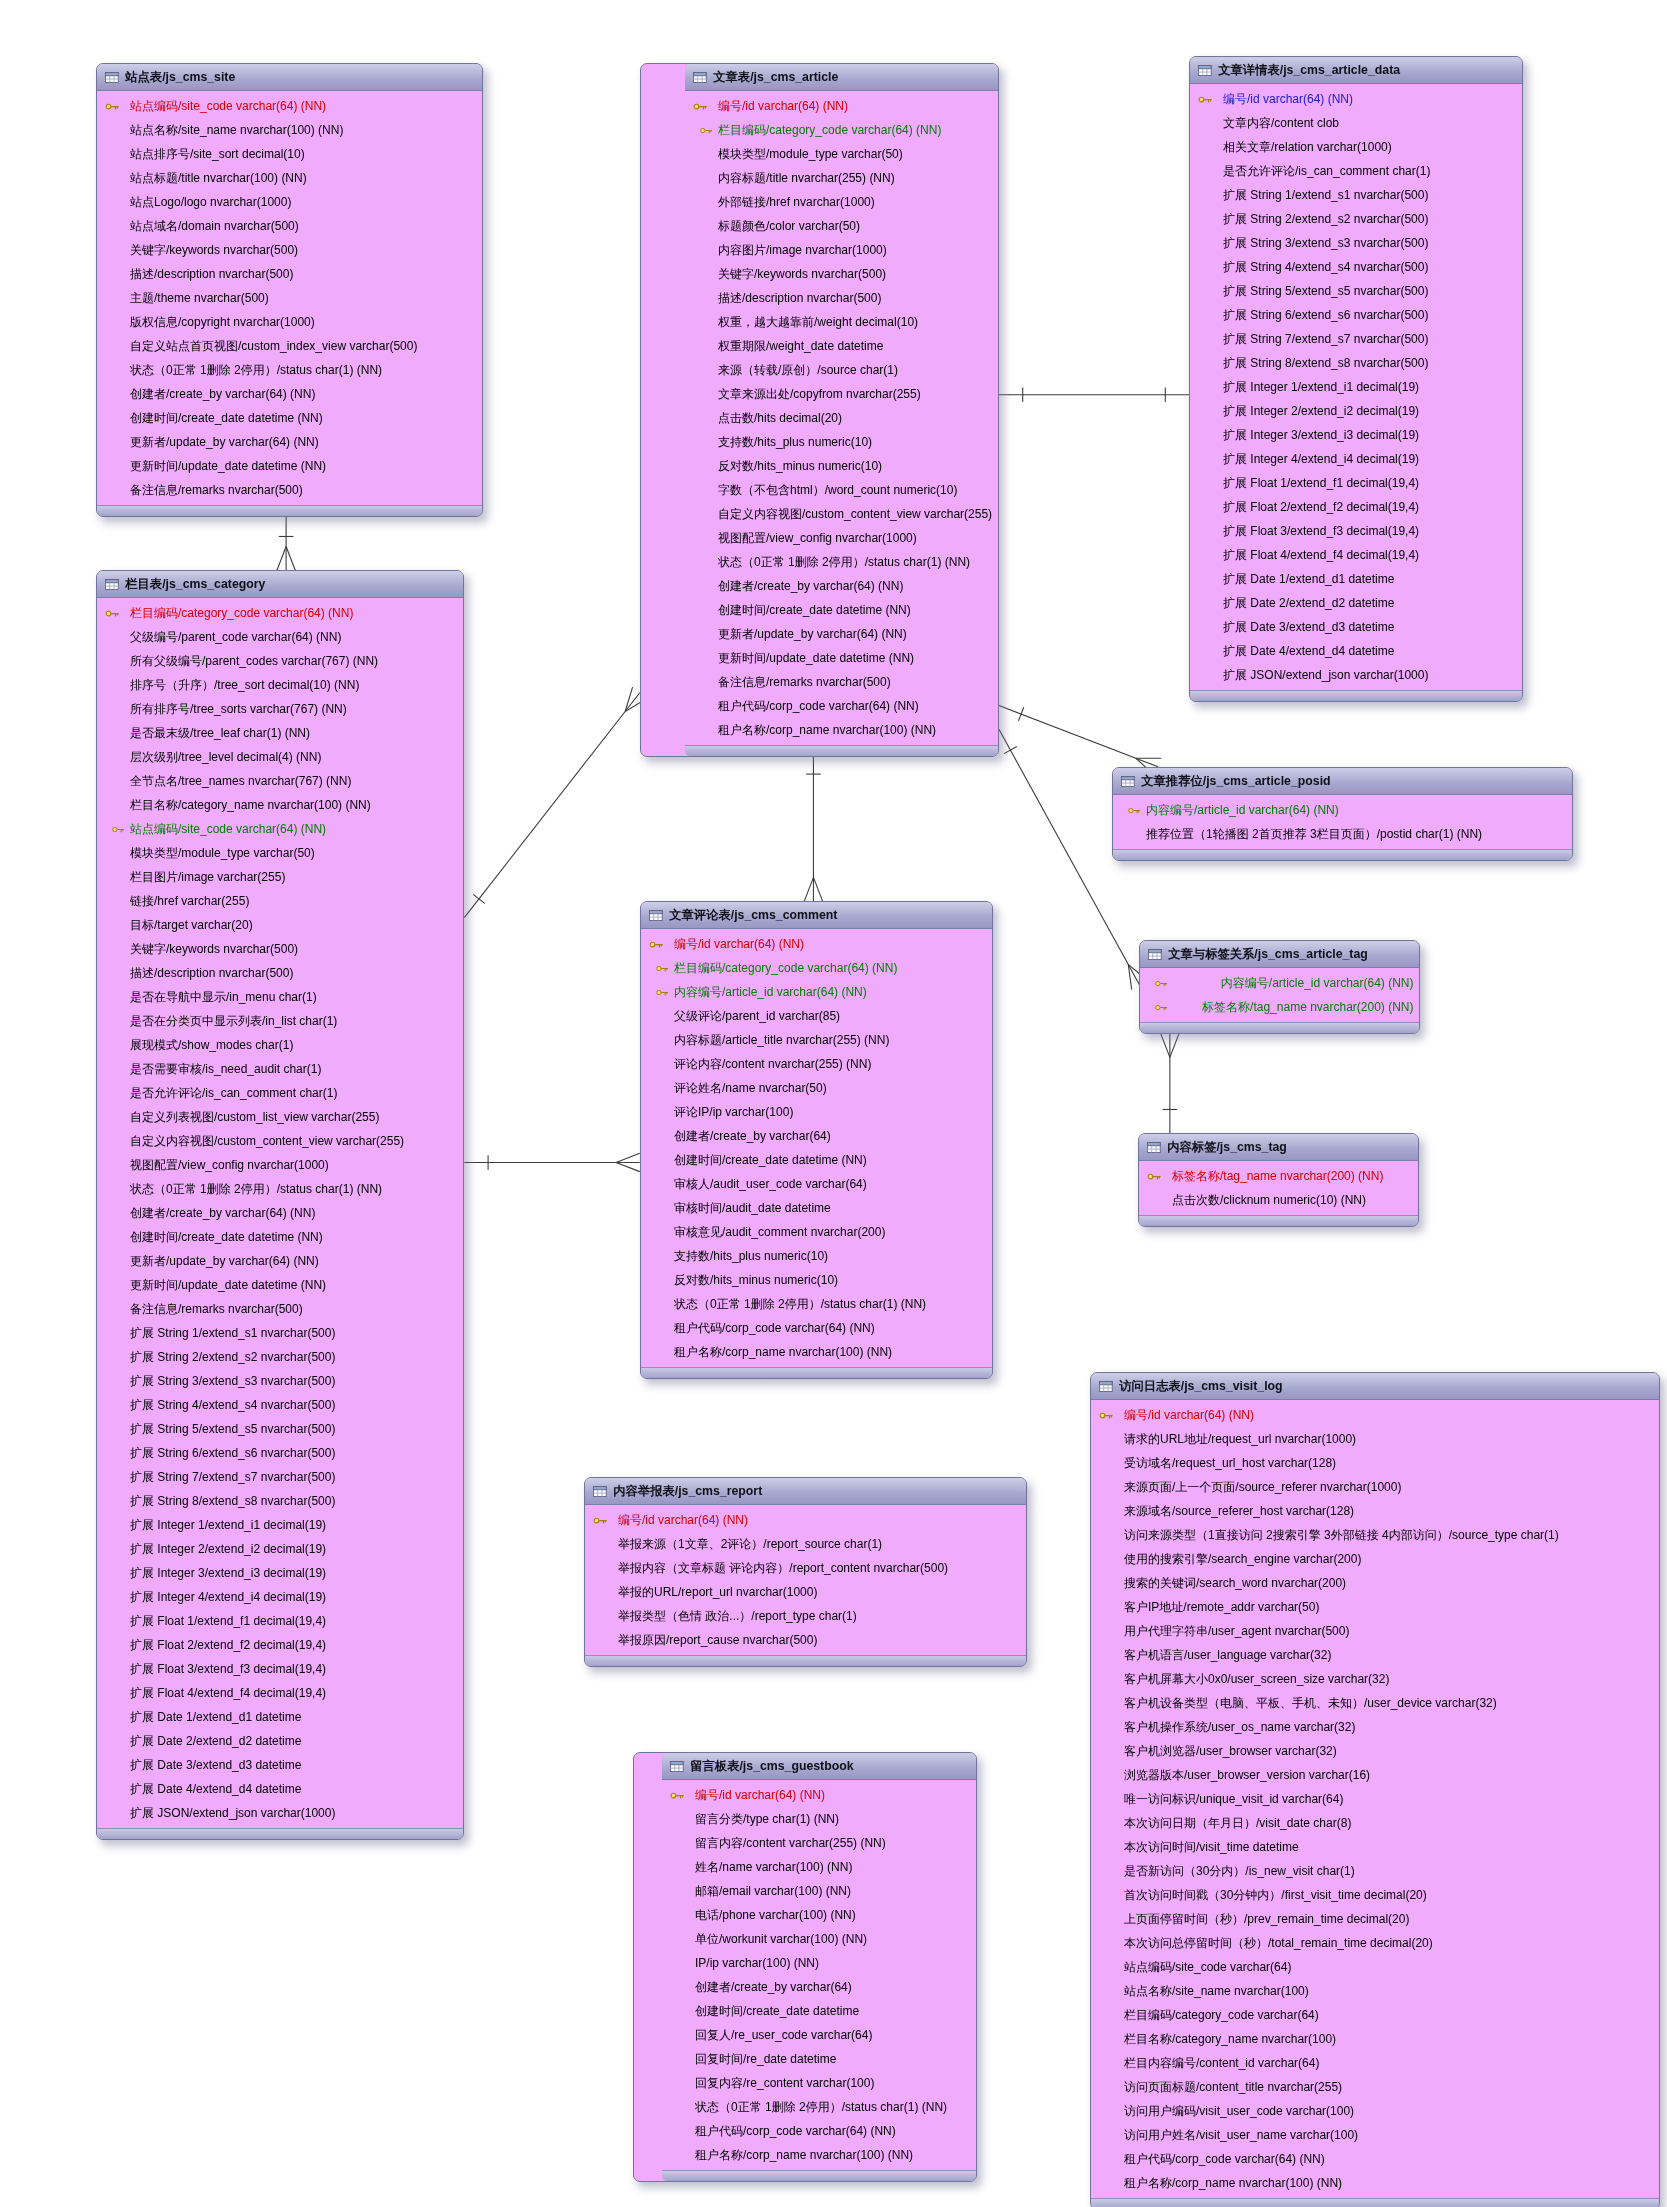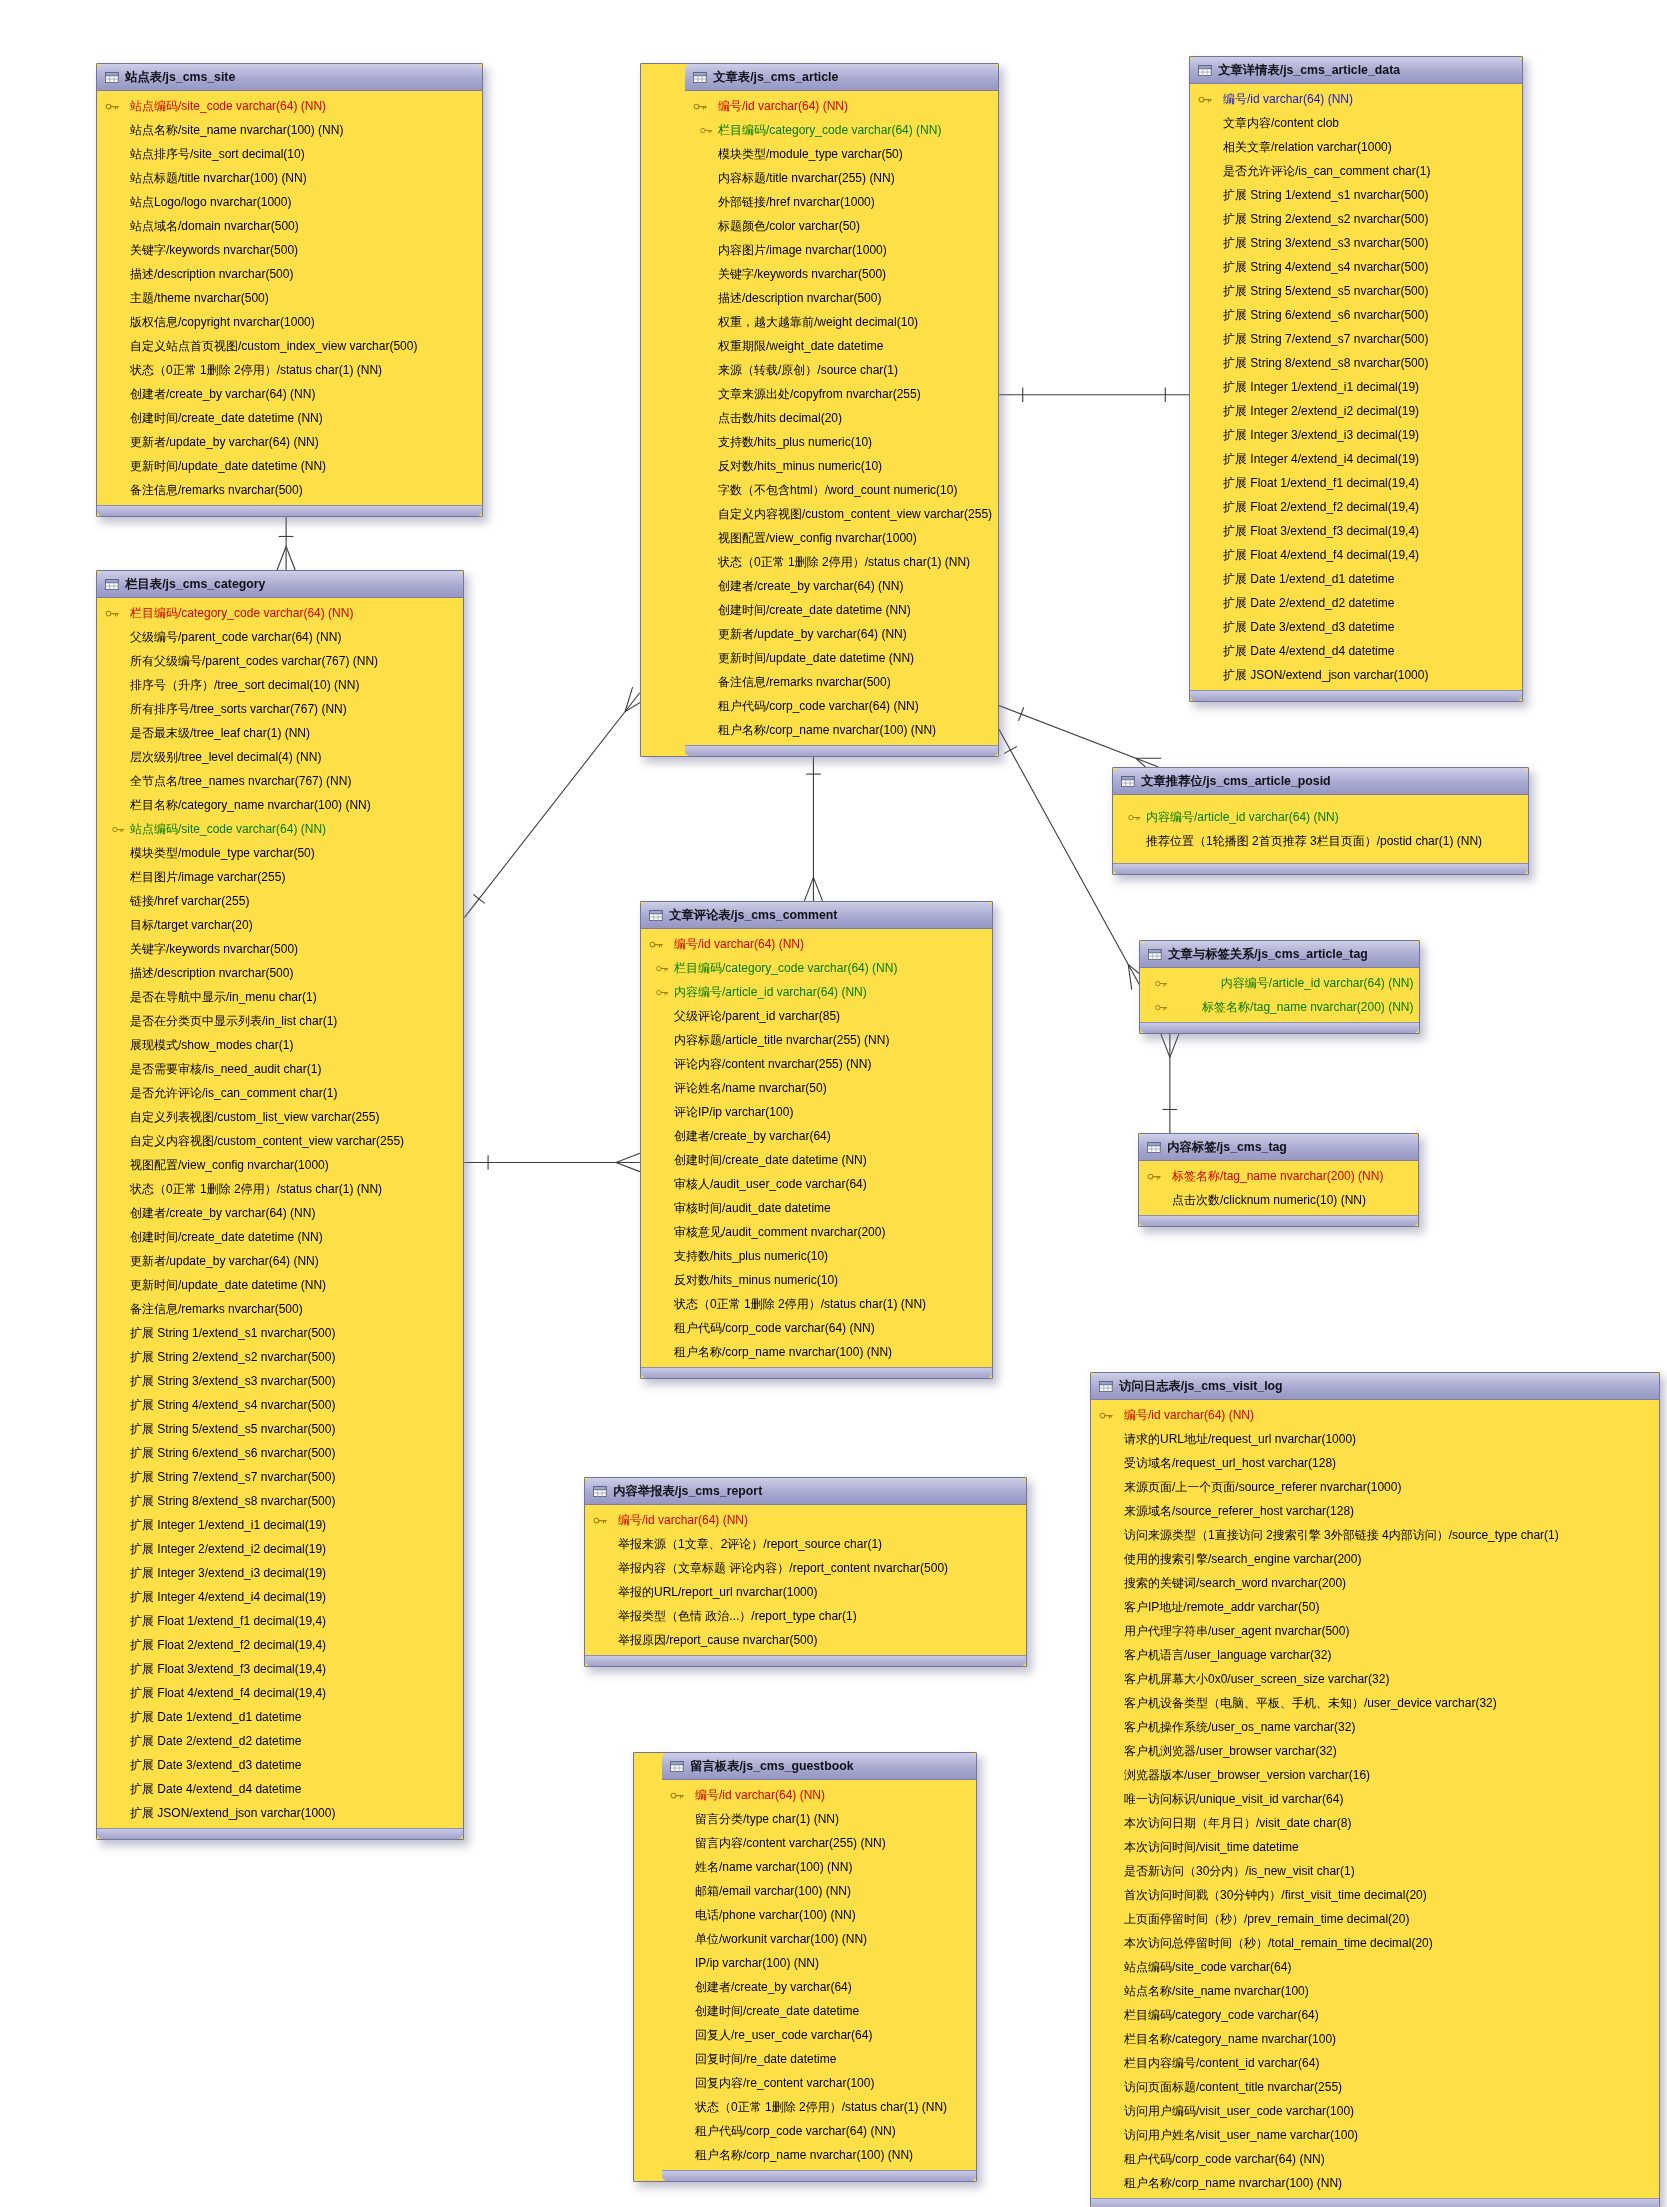--- a/index.html
+++ b/index.html
@@ -7,22 +7,22 @@
   body {
     font-family:"Liberation Sans","DejaVu Sans",sans-serif;
     background:#ffffff;
     position:relative;
   }
   #canvas { position:relative; width:1668px; height:2208px; overflow:hidden; }
   #wires { position:absolute; left:0; top:0; z-index:0; }
   .table {
     position:absolute; z-index:1;
     border:0.9px solid #73749c;
-    border-radius:1px;
-    background:#fde047;
+    border-radius:7px;
+    background:#f0abfc;
     box-shadow:4.6px 5.5px 8.2px rgba(110,110,145,.42);
     display:flex; flex-direction:column;
   }
   .thead {
     height:27.4px; display:flex; align-items:center; gap:6.4px;
     padding:0 8.2px;
     background:linear-gradient(180deg,#cdcee6 0%,#a8a9d0 55%,#9596c2 100%);
     box-shadow:inset 0 -0.9px 0 #7d7ea8;
     border-radius:5.5px 5.5px 0 0;
     font-size:12.3px; font-weight:bold; color:#101018;
@@ -313,21 +313,21 @@
         <div class="trow"><span class="">扩展 Float 3/extend_f3 decimal(19,4)</span></div>
         <div class="trow"><span class="">扩展 Float 4/extend_f4 decimal(19,4)</span></div>
         <div class="trow"><span class="">扩展 Date 1/extend_d1 datetime</span></div>
         <div class="trow"><span class="">扩展 Date 2/extend_d2 datetime</span></div>
         <div class="trow"><span class="">扩展 Date 3/extend_d3 datetime</span></div>
         <div class="trow"><span class="">扩展 Date 4/extend_d4 datetime</span></div>
         <div class="trow"><span class="">扩展 JSON/extend_json varchar(1000)</span></div>
       </div>
       <div class="tfoot"></div>
     </div>
-    <div class="table" style="left: 1112px; top: 767px; width: 417px; gap: 7px;">
+    <div class="table" style="left: 1112px; top: 767px; width: 461px;">
       <div class="thead">
         <span class="ticon">
           <svg width="13.7" height="11" viewBox="0 0 15 12">
             <rect x="0.5" y="0.5" width="14" height="11" fill="#ffffff" stroke="#5f6384"></rect>
             <rect x="0.5" y="0.5" width="14" height="3.6" fill="#93a7cb" stroke="#5f6384"></rect>
             <line x1="5.2" y1="4.1" x2="5.2" y2="11.5" stroke="#a3a8c0"></line>
             <line x1="9.9" y1="4.1" x2="9.9" y2="11.5" stroke="#a3a8c0"></line>
             <line x1="0.5" y1="7.7" x2="14.5" y2="7.7" stroke="#a3a8c0"></line>
           </svg>
         </span>

